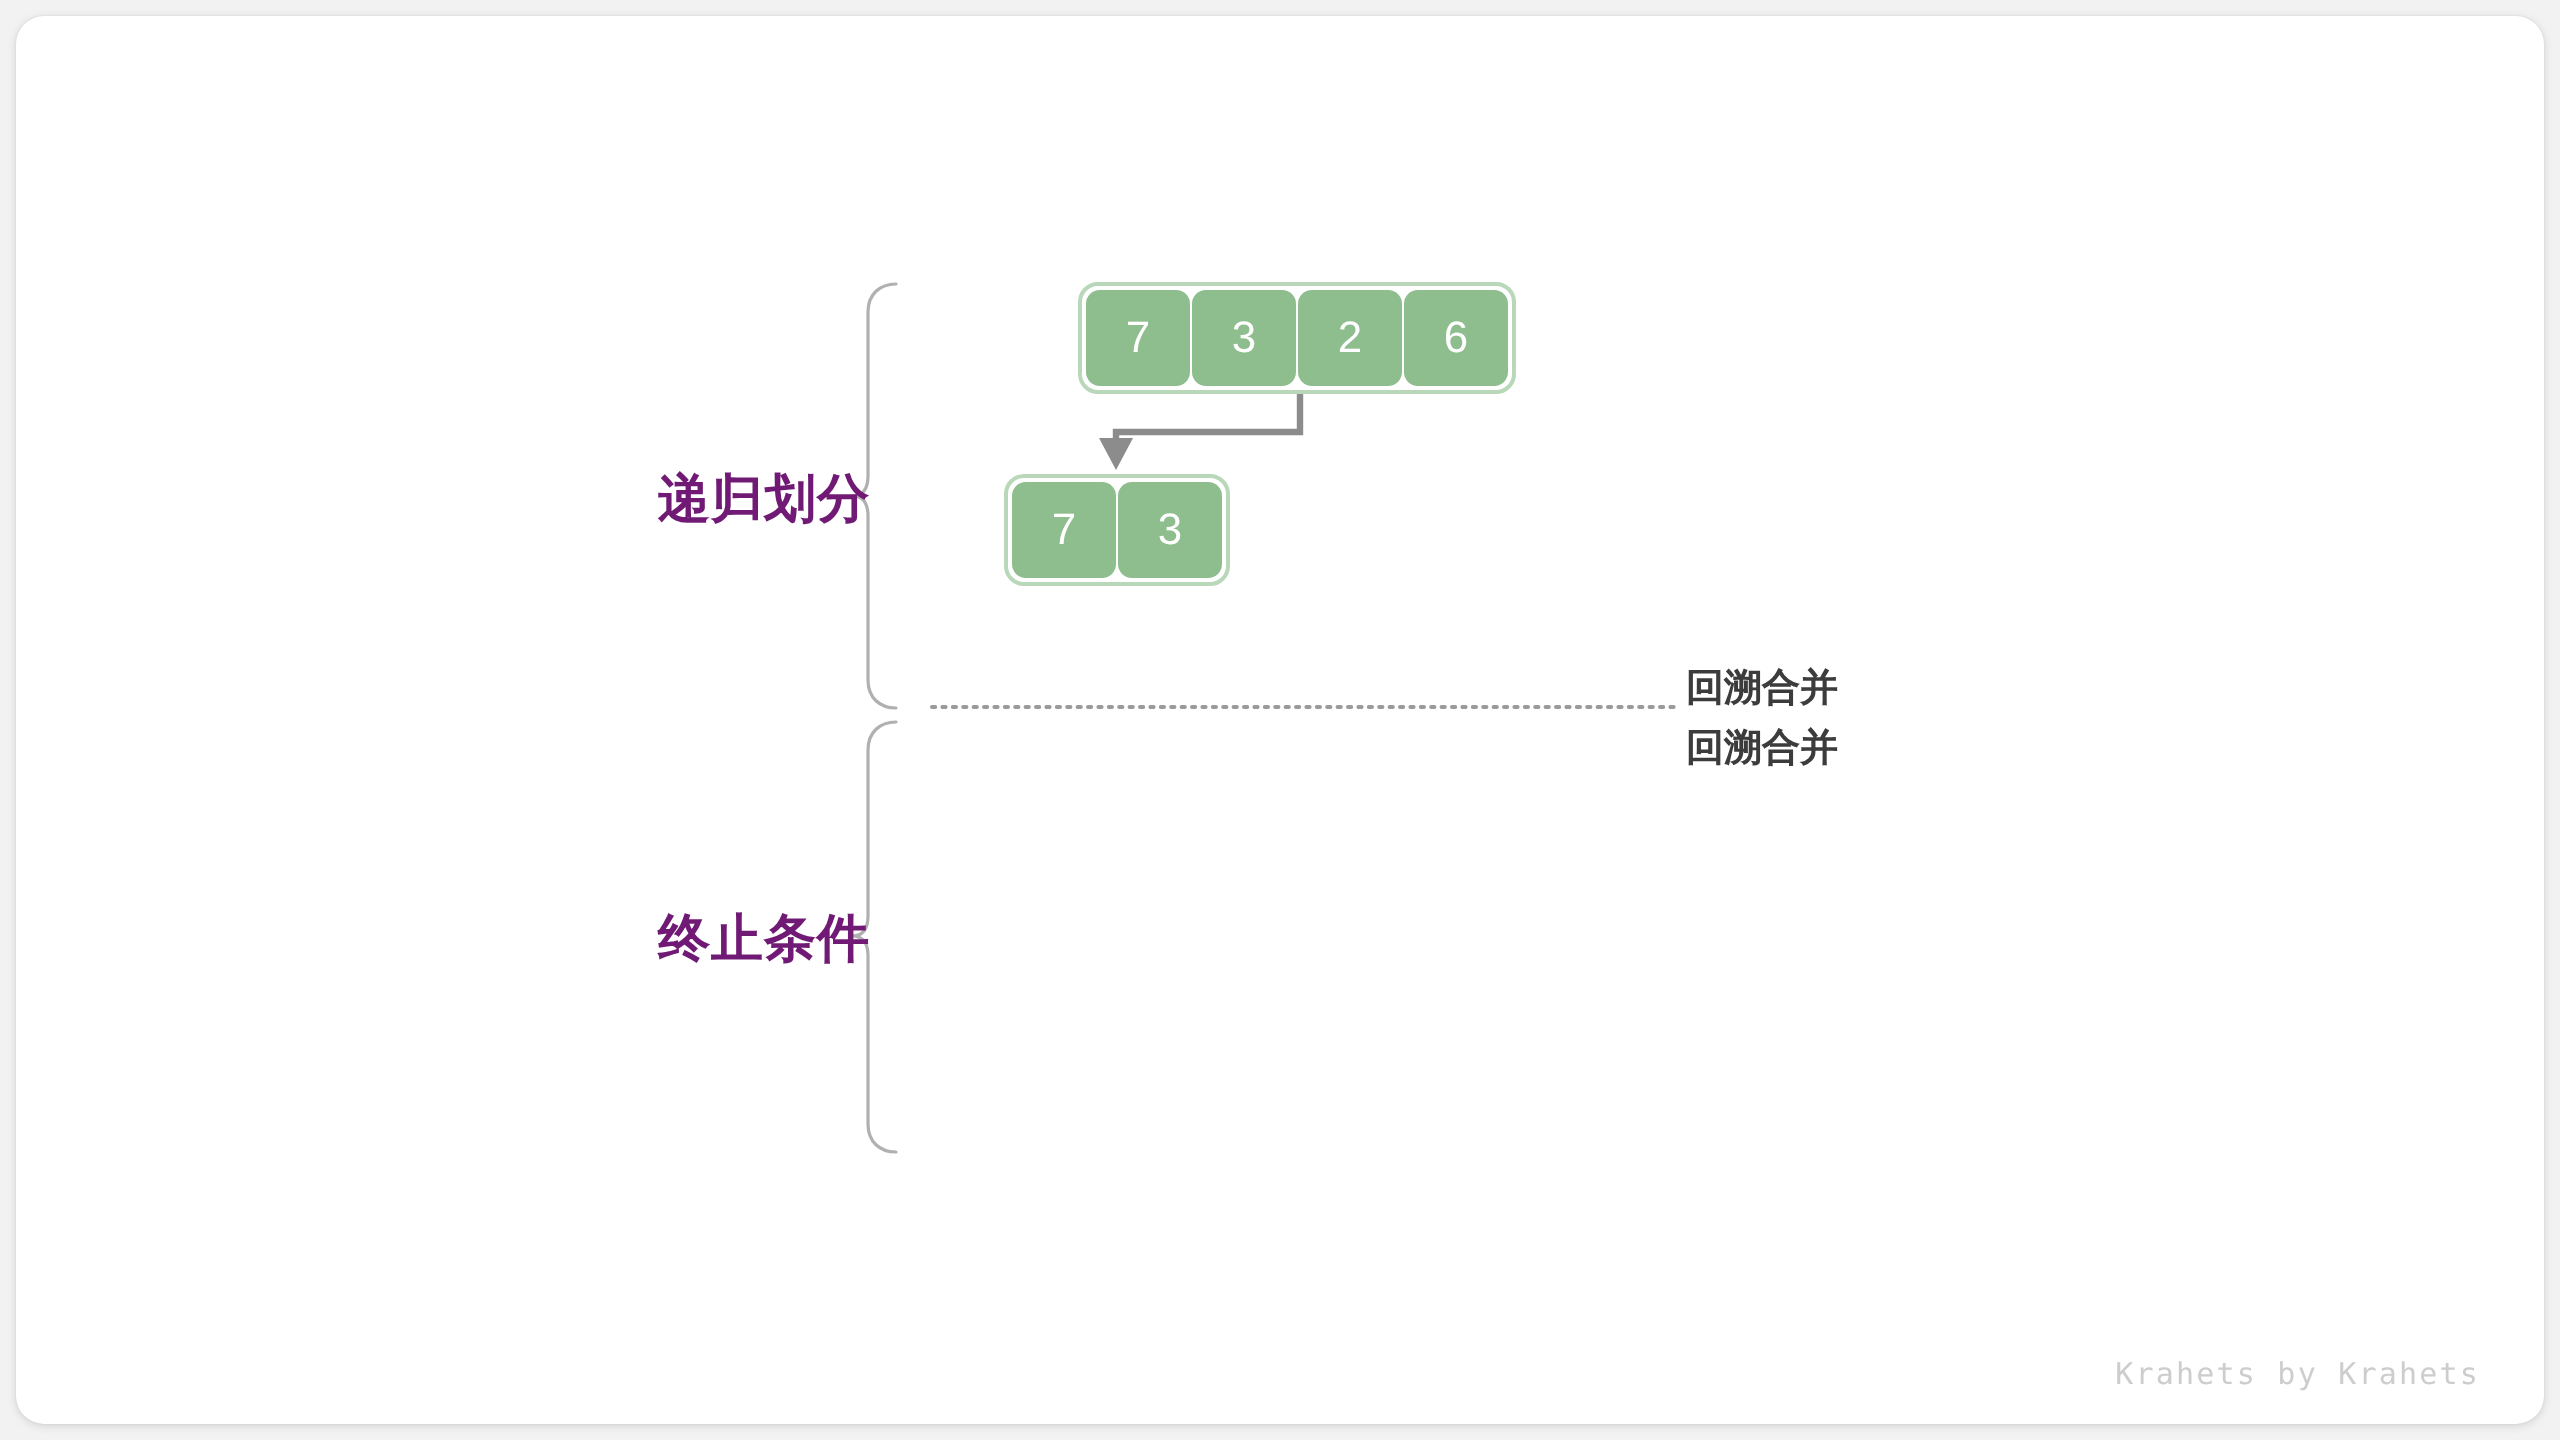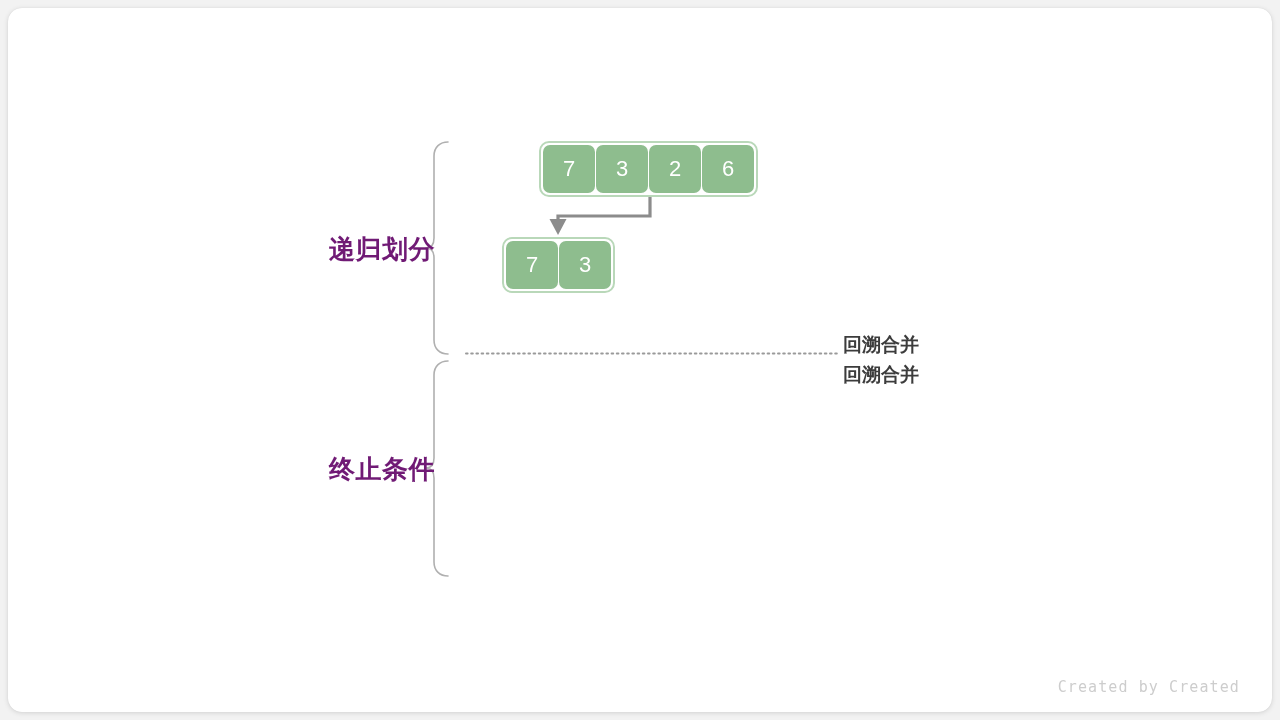--- a/index.html
+++ b/index.html
@@ -154,15 +154,15 @@
     <div class="cell">3</div>
     <div class="cell">2</div>
     <div class="cell">6</div>
   </div>
 
   <div class="array" id="array-left">
     <div class="cell">7</div>
     <div class="cell">3</div>
   </div>
 
-  <div id="watermark">Created by Created</div>
+  <div id="watermark">Krahets by Krahets</div>
 
 </div>
 
 </body></html>

